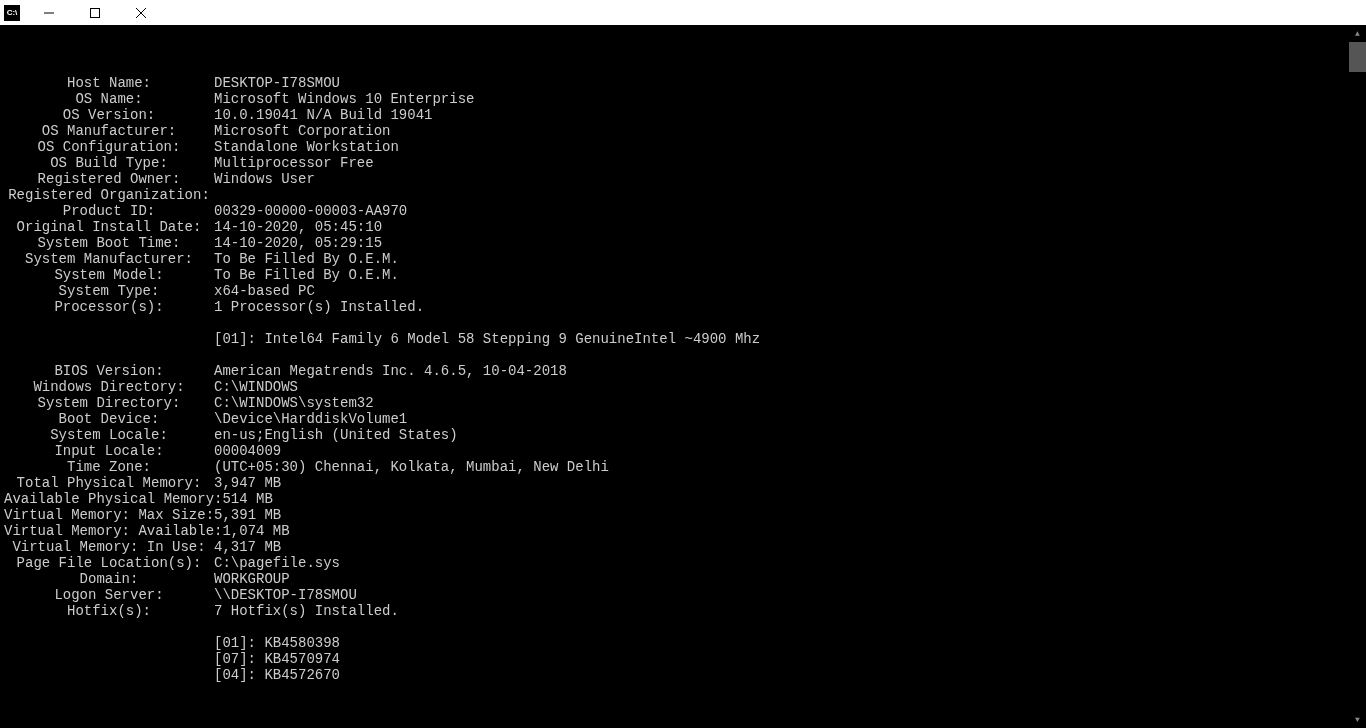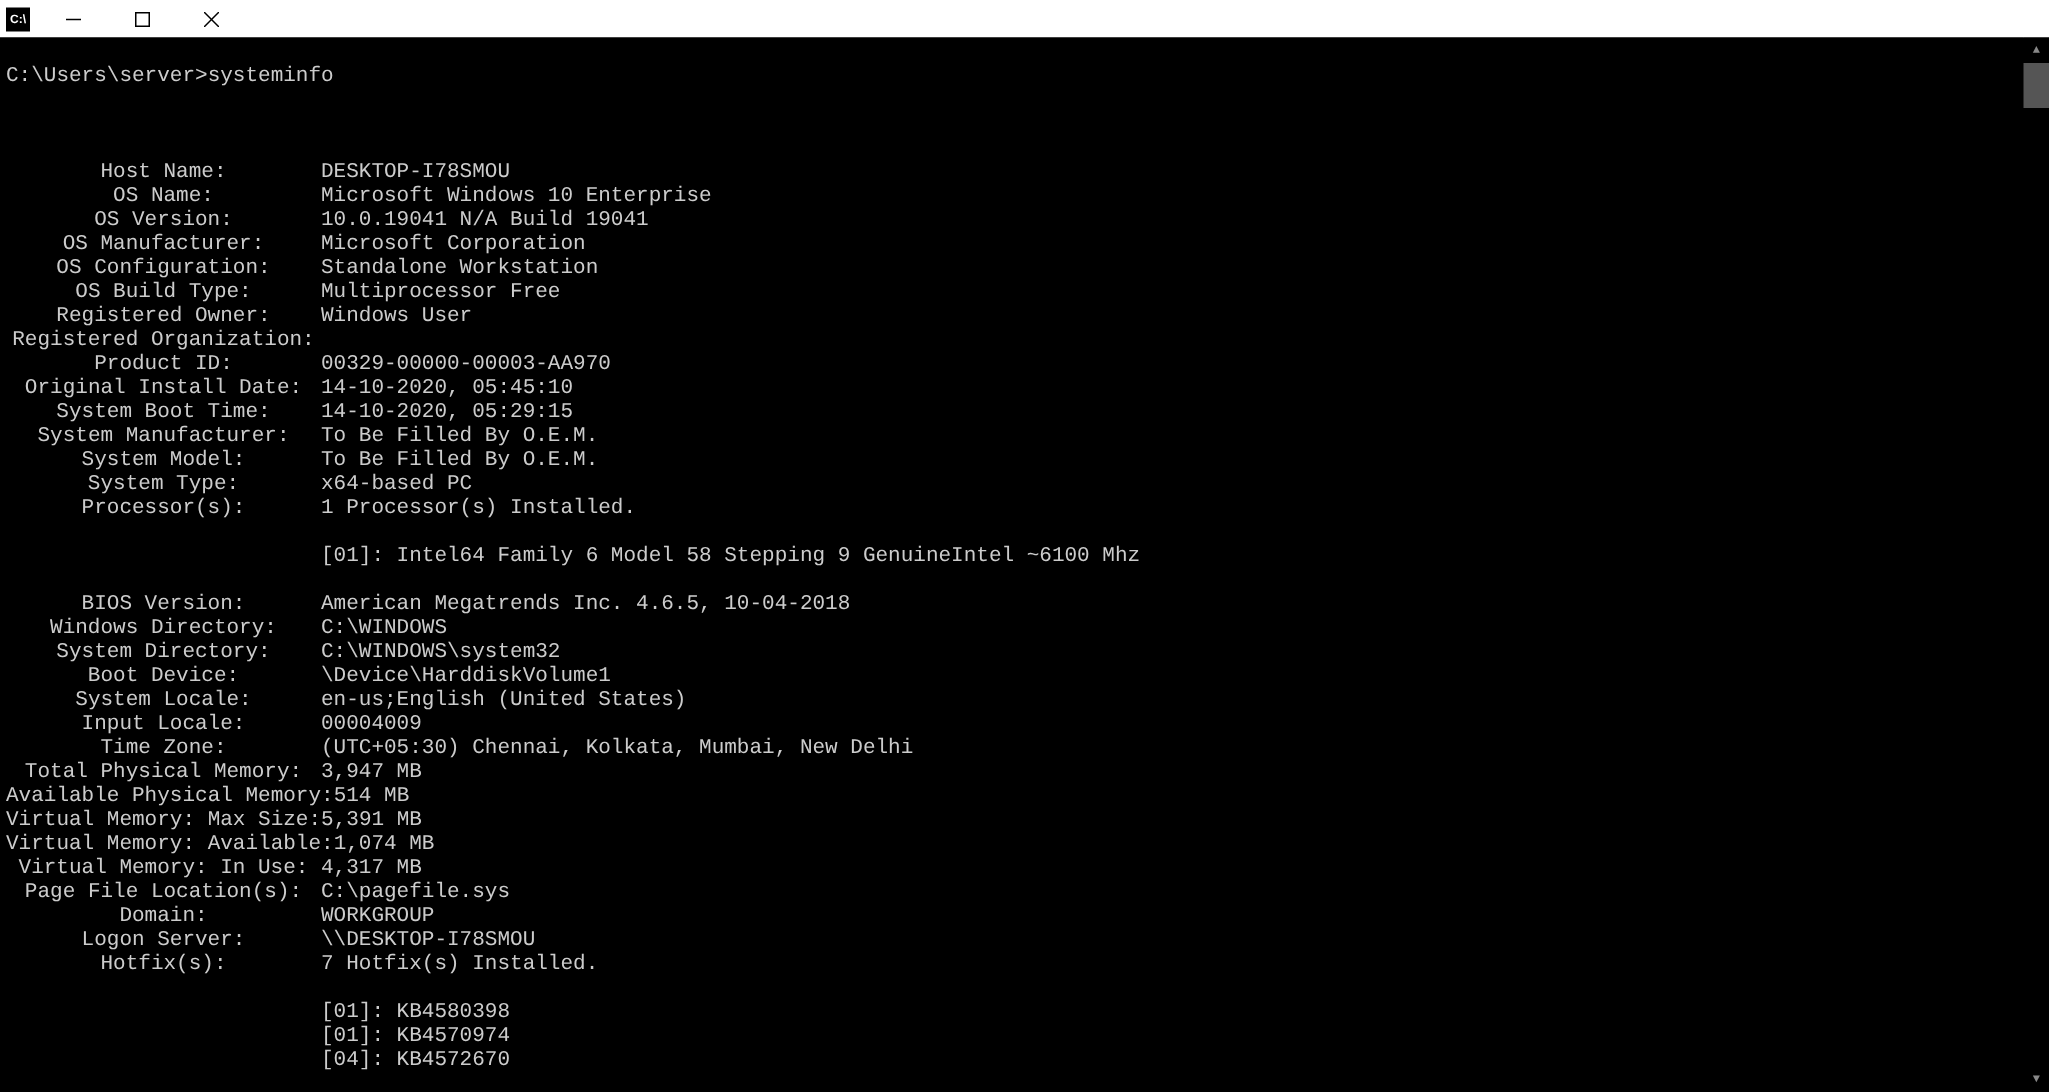--- a/index.html
+++ b/index.html
@@ -107,26 +107,25 @@
   <span class="winbtn close">
     <svg width="10" height="10">
         <line x1="0" y1="0" x2="10" y2="10" stroke="#000" stroke-width="1"></line>
         <line x1="10" y1="0" x2="0" y2="10" stroke="#000" stroke-width="1"></line>
       </svg>
   </span>
 </div>
 
 <div class="terminal-wrap">
   <div class="terminal">
-<div class="prompt-line">C:\Users\server&gt;systeminfo</div>
 <div>&nbsp;</div>
 <div id="fields-block"><div><span class="label">Host Name:</span><span class="val">DESKTOP-I78SMOU</span></div><div><span class="label">OS Name:</span><span class="val">Microsoft Windows 10 Enterprise</span></div><div><span class="label">OS Version:</span><span class="val">10.0.19041 N/A Build 19041</span></div><div><span class="label">OS Manufacturer:</span><span class="val">Microsoft Corporation</span></div><div><span class="label">OS Configuration:</span><span class="val">Standalone Workstation</span></div><div><span class="label">OS Build Type:</span><span class="val">Multiprocessor Free</span></div><div><span class="label">Registered Owner:</span><span class="val">Windows User</span></div><div><span class="label">Registered Organization:</span><span class="val"></span></div><div><span class="label">Product ID:</span><span class="val">00329-00000-00003-AA970</span></div><div><span class="label">Original Install Date:</span><span class="val">14-10-2020, 05:45:10</span></div><div><span class="label">System Boot Time:</span><span class="val">14-10-2020, 05:29:15</span></div><div><span class="label">System Manufacturer:</span><span class="val">To Be Filled By O.E.M.</span></div><div><span class="label">System Model:</span><span class="val">To Be Filled By O.E.M.</span></div><div><span class="label">System Type:</span><span class="val">x64-based PC</span></div><div><span class="label">Processor(s):</span><span class="val">1 Processor(s) Installed.</span></div></div>
-<div class="indent">[01]: Intel64 Family 6 Model 58 Stepping 9 GenuineIntel ~6100 Mhz</div>
+<div class="indent">[01]: Intel64 Family 6 Model 58 Stepping 9 GenuineIntel ~4900 Mhz</div>
 <div id="fields2-block"><div><span class="label">BIOS Version:</span><span class="val">American Megatrends Inc. 4.6.5, 10-04-2018</span></div><div><span class="label">Windows Directory:</span><span class="val">C:\WINDOWS</span></div><div><span class="label">System Directory:</span><span class="val">C:\WINDOWS\system32</span></div><div><span class="label">Boot Device:</span><span class="val">\Device\HarddiskVolume1</span></div><div><span class="label">System Locale:</span><span class="val">en-us;English (United States)</span></div><div><span class="label">Input Locale:</span><span class="val">00004009</span></div><div><span class="label">Time Zone:</span><span class="val">(UTC+05:30) Chennai, Kolkata, Mumbai, New Delhi</span></div><div><span class="label">Total Physical Memory:</span><span class="val">3,947 MB</span></div><div><span class="label">Available Physical Memory:</span><span class="val">514 MB</span></div><div><span class="label">Virtual Memory: Max Size:</span><span class="val">5,391 MB</span></div><div><span class="label">Virtual Memory: Available:</span><span class="val">1,074 MB</span></div><div><span class="label">Virtual Memory: In Use:</span><span class="val">4,317 MB</span></div><div><span class="label">Page File Location(s):</span><span class="val">C:\pagefile.sys</span></div><div><span class="label">Domain:</span><span class="val">WORKGROUP</span></div><div><span class="label">Logon Server:</span><span class="val">\\DESKTOP-I78SMOU</span></div><div><span class="label">Hotfix(s):</span><span class="val">7 Hotfix(s) Installed.</span></div></div>
-<div id="hotfix-block"><div class="indent">[01]: KB4580398</div><div class="indent">[01]: KB4570974</div><div class="indent">[04]: KB4572670</div></div>
+<div id="hotfix-block"><div class="indent">[01]: KB4580398</div><div class="indent">[07]: KB4570974</div><div class="indent">[04]: KB4572670</div></div>
 
 
   </div>
   <div class="scrollbar">
     <div class="arrow up">▲</div>
     <div class="thumb"></div>
     <div class="arrow down">▼</div>
   </div>
 </div>
 

